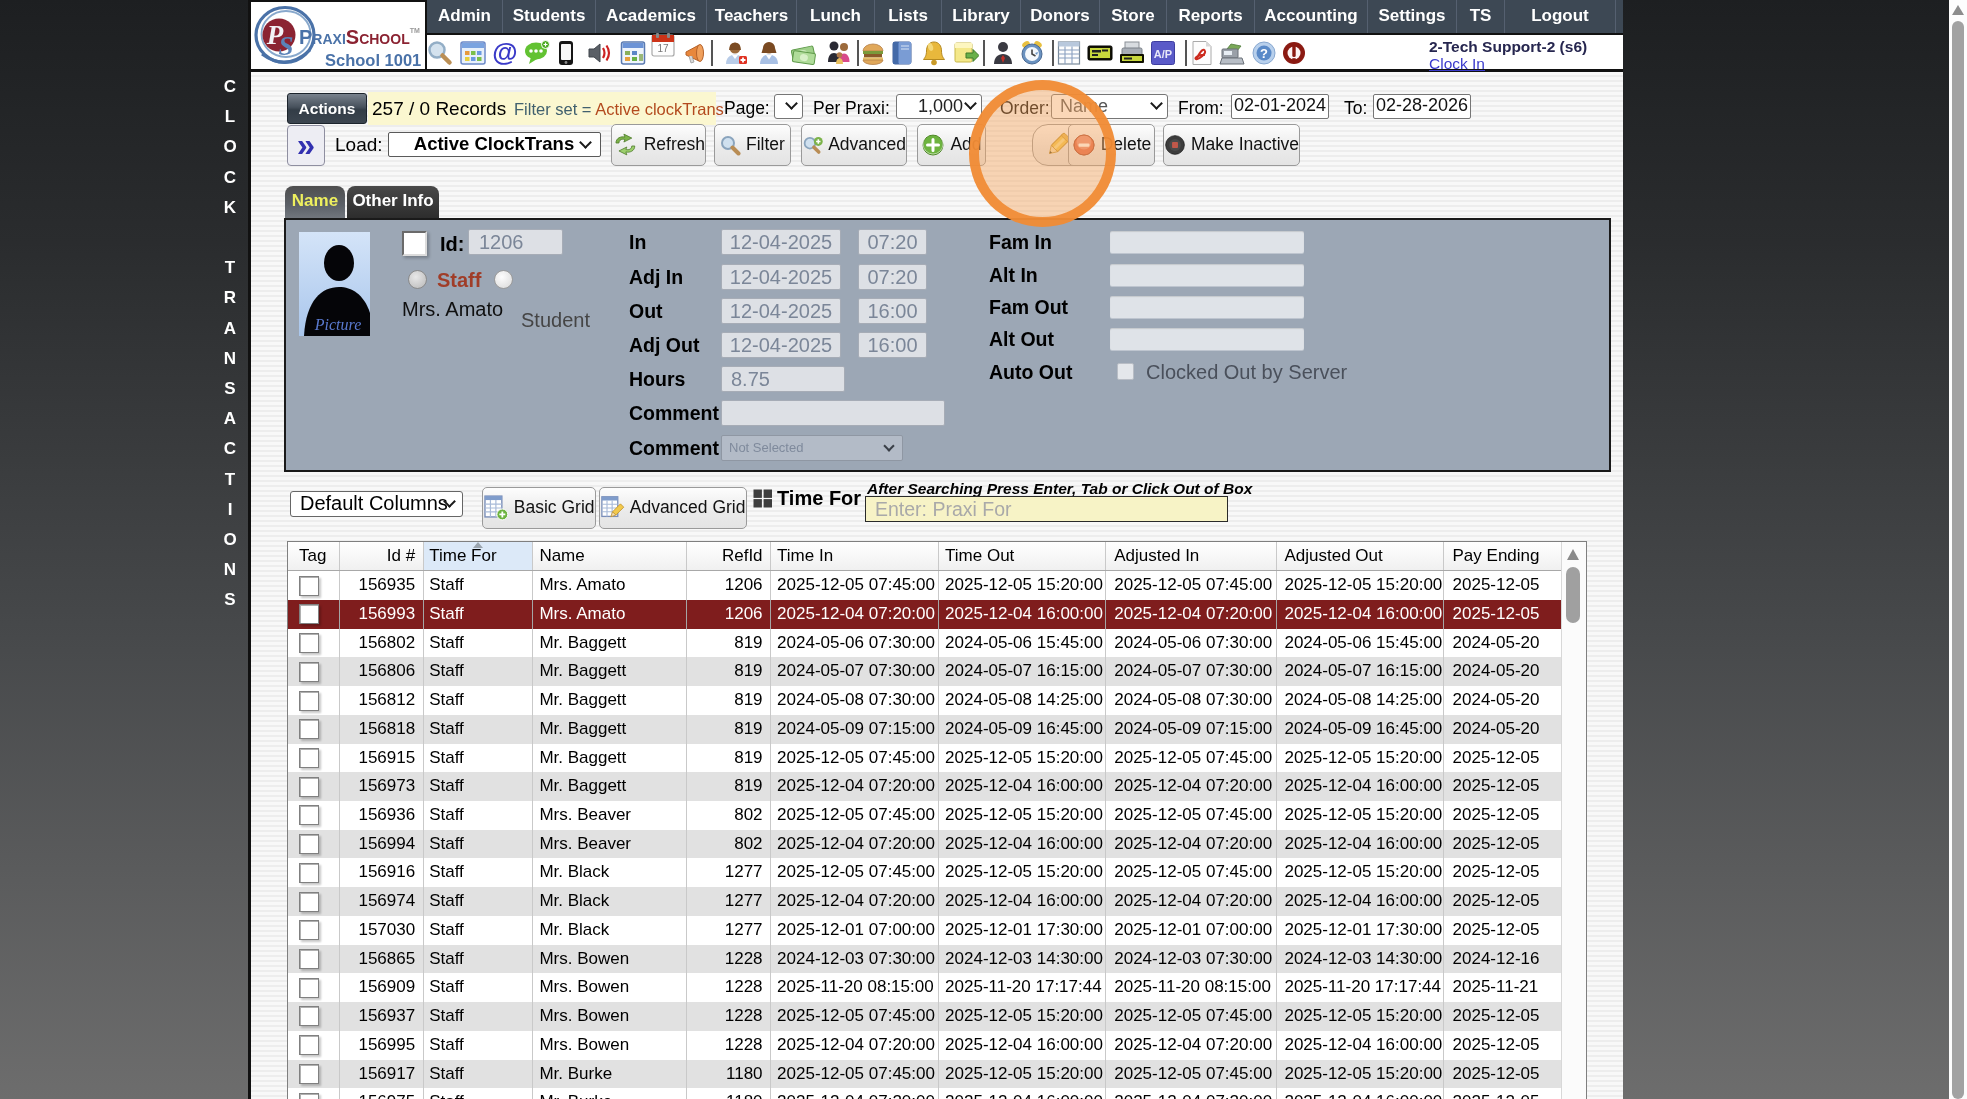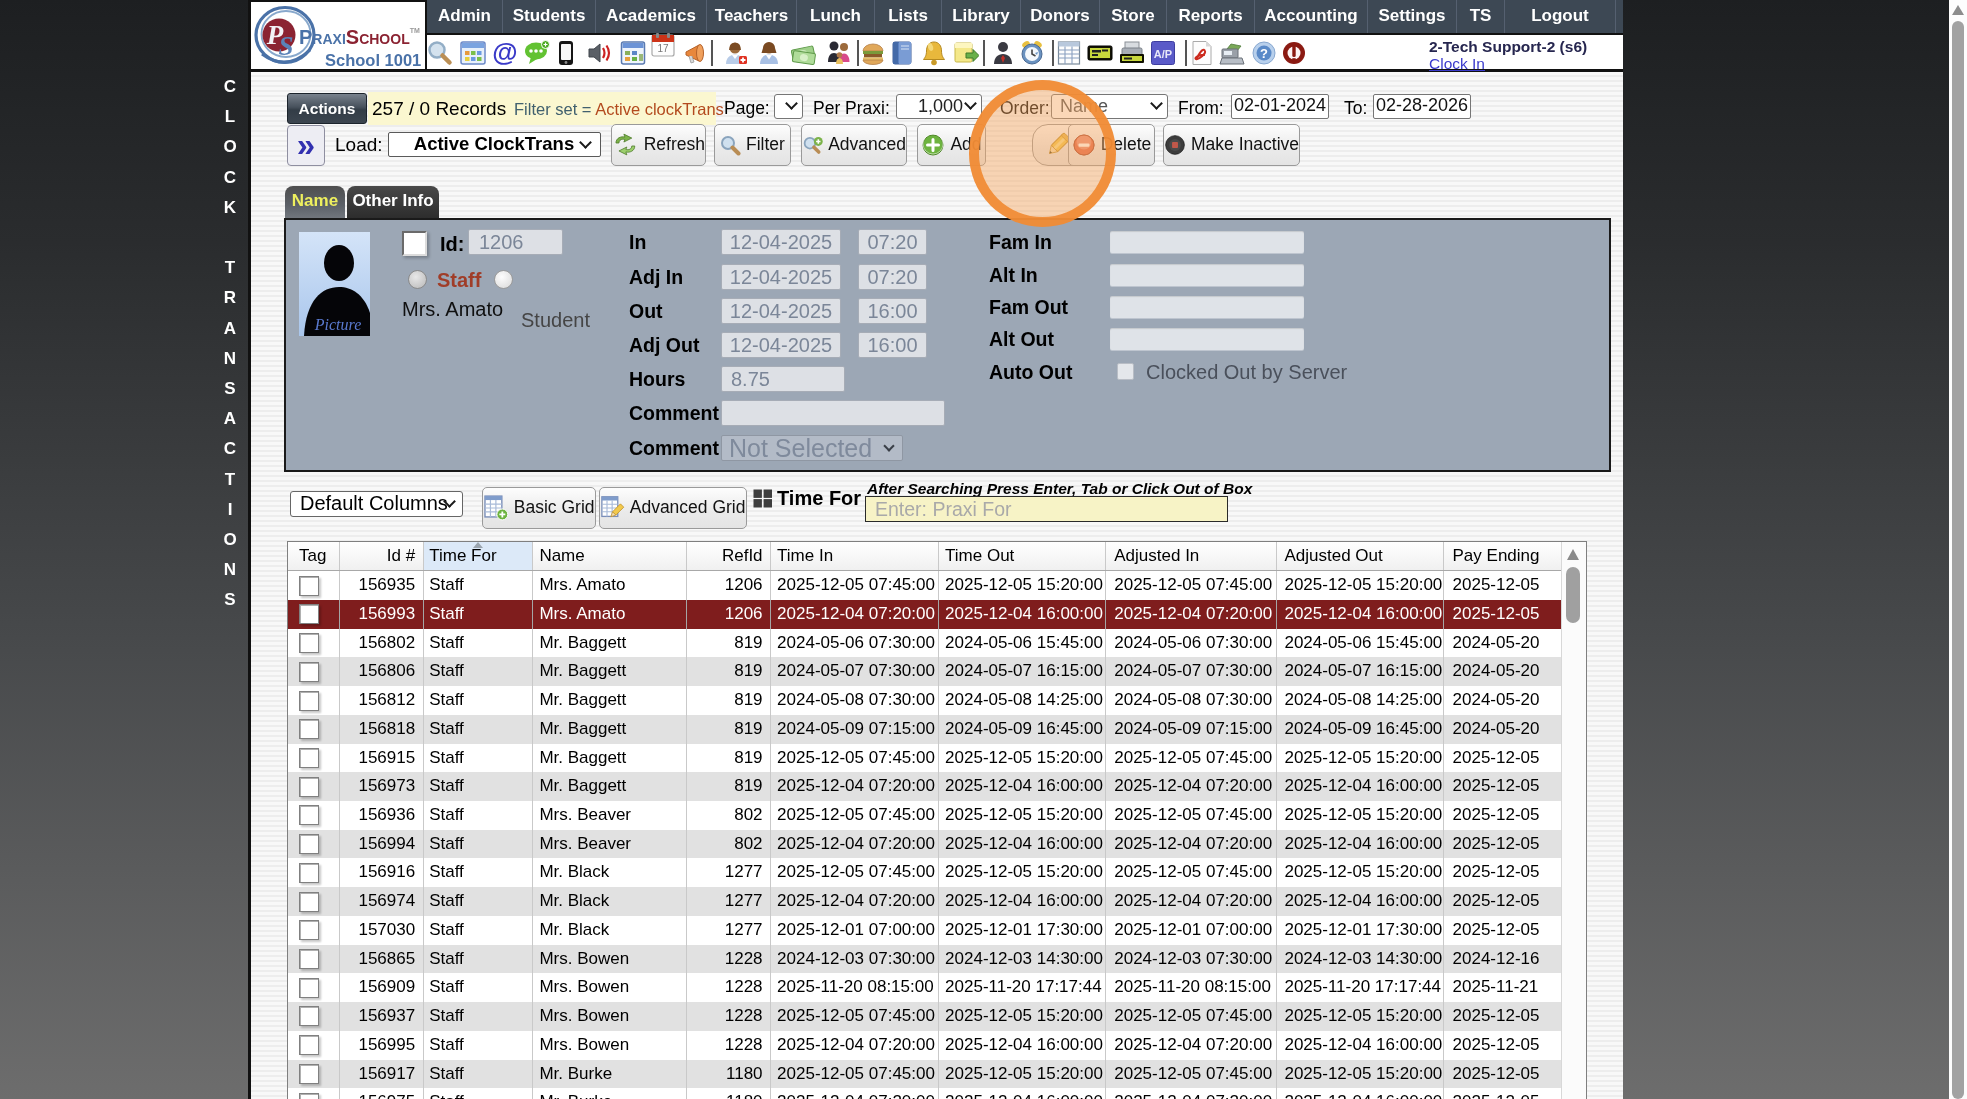--- a/index.html
+++ b/index.html
@@ -428,21 +428,21 @@
 <div class="pinp" style="left:721px;top:297.5px;width:120px;text-align:center;line-height:24px;">12-04-2025</div>
 <div class="pinp" style="left:858px;top:297.5px;width:69px;text-align:center;line-height:24px;">16:00</div>
 <div class="plbl" style="left:629px;top:333.5px;">Adj Out</div>
 <div class="pinp" style="left:721px;top:331.5px;width:120px;text-align:center;line-height:24px;">12-04-2025</div>
 <div class="pinp" style="left:858px;top:331.5px;width:69px;text-align:center;line-height:24px;">16:00</div>
 <div class="plbl" style="left:629px;top:367.5px;">Hours</div>
 <div class="pinp" style="left:721px;top:365.5px;width:124px;padding-left:9px;line-height:24px;">8.75</div>
 <div class="plbl" style="left:629px;top:402px;">Comment</div>
 <div class="pinp" style="left:721px;top:400px;width:224px;"></div>
 <div class="plbl" style="left:629px;top:436.5px;">Comment</div>
-<div class="abs" style="left:721px;top:434.5px;width:182px;height:26px;background:#b3bbc7;border:1px solid #8f97a3;border-radius:2px;color:#7f8a9c;font-size:25px;line-height:24px;padding-left:7px;">Not Selected
+<div class="abs" style="left:721px;top:434.5px;width:182px;height:26px;background:#b3bbc7;border:1px solid #8f97a3;border-radius:2px;color:#7f8a9c;font-size:13px;line-height:24px;padding-left:7px;">Not Selected
   <span style="position:absolute;right:9px;top:6px;width:8px;height:8px;border-left:2px solid #3a3f48;border-bottom:2px solid #3a3f48;transform:rotate(-45deg);"></span></div>
 
 <div class="plbl" style="left:989px;top:231px;">Fam In</div>
 <div class="pinpR" style="top:231px;"></div>
 <div class="plbl" style="left:989px;top:263.5px;">Alt In</div>
 <div class="pinpR" style="top:263.5px;"></div>
 <div class="plbl" style="left:989px;top:295.5px;">Fam Out</div>
 <div class="pinpR" style="top:295.5px;"></div>
 <div class="plbl" style="left:989px;top:328px;">Alt Out</div>
 <div class="pinpR" style="top:328px;"></div>

